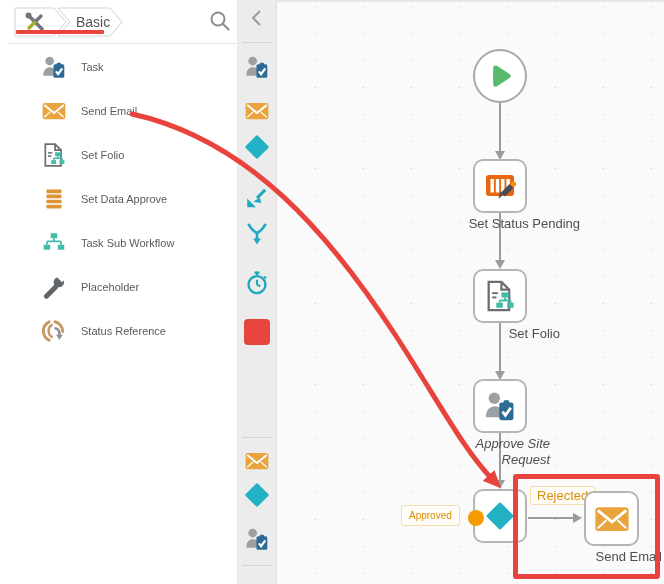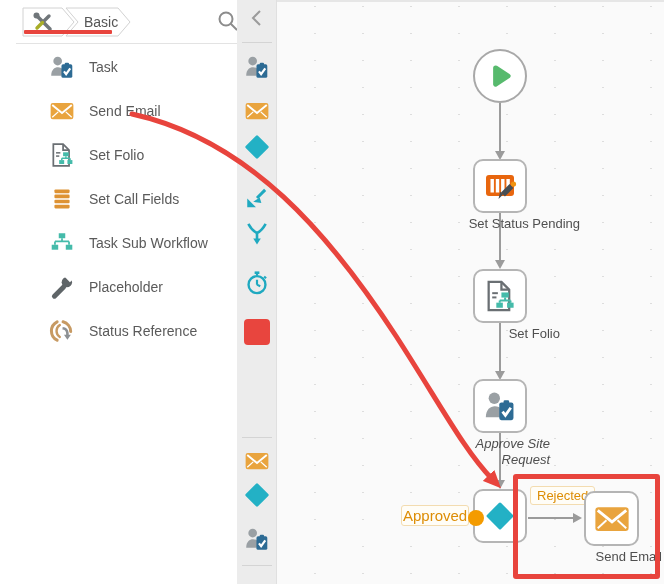--- a/index.html
+++ b/index.html
@@ -4,38 +4,38 @@
 <style>
   * { margin:0; padding:0; box-sizing:border-box; }
   html,body { background:#ffffff; }
   .app {
     position:relative; width:664px; height:584px; overflow:hidden;
     font-family:"Liberation Sans", sans-serif; color:#555;
     background:#fff;
   }
   
   .sidebar {
-    position:absolute; left:16px; top:0; width:237px; height:584px;
+    position:absolute; left:8px; top:0; width:237px; height:584px;
     background:#fff; border-right:1px solid #dcdcdc;
   }
   .topbar {
     position:relative; height:44px; border-bottom:1px solid #e3e3e3; background:#fff;
   }
   .crumbwrap { position:absolute; left:6px; top:7px; }
   .search-btn { position:absolute; right:12px; top:9px; width:24px; height:24px; cursor:pointer; }
   .underline {
     position:absolute; left:8px; top:30px; width:88px; height:4px;
     background:#e8443d; z-index:60; border-radius:1px;
   }
   .itemlist { position:absolute; left:0; top:45px; width:236px; }
   .item {
     display:flex; align-items:center; height:44px; padding-left:33px; gap:14px;
     cursor:pointer; background:#fff;
   }
-  .item .lbl { font-size:14px; color:#5a5a5a; white-space:nowrap; }
+  .item .lbl { font-size:11px; color:#5a5a5a; white-space:nowrap; }
   .item svg { flex:0 0 auto; }
   
   .strip {
     position:absolute; left:237px; top:0; width:40px; height:584px;
     background:#ececec; border-right:1px solid #e0e0e0;
   }
   .strip .collapse { position:absolute; left:8px; top:4px; width:24px; height:28px; cursor:pointer; }
   .strip .sdiv { position:absolute; left:5px; width:30px; height:1px; background:#d4d4d4; }
   .sicon { position:absolute; left:7px; width:26px; height:26px; cursor:pointer; }
   .redsquare { background:#e8453e; border-radius:4px; }
@@ -52,21 +52,21 @@
     position:absolute; width:54px; height:54px; background:#fff;
     border:2px solid #b5b5b5; border-radius:10px;
     display:flex; align-items:center; justify-content:center; cursor:pointer;
   }
   .node.circle { border-radius:50%; border-color:#a8a8a8; }
   .nlabel {
     position:absolute; text-align:right; font-size:13px; color:#4f4f4f; line-height:16px;
   }
   .branch {
     position:absolute; background:#fffdf7; border:1px solid #f3dcb0; border-radius:3px;
-    color:#dd8d05; font-size:15px; padding:2px 1px; line-height:15px; white-space:nowrap;
+    color:#dd8d05; font-size:10px; padding:2px 7px; line-height:15px; white-space:nowrap;
   }
   .dot {
     position:absolute; width:16px; height:16px; border-radius:50%; background:#f49b00;
   }
   
   .redbox {
     position:absolute; left:236px; top:472px; width:147px; height:105px;
     border:5px solid #e8443d; border-radius:3px; z-index:40; pointer-events:none;
   }
   .redoverlay {
@@ -206,21 +206,21 @@
       <div class="item">
         <svg width="26" height="26" viewBox="0 0 24 24">
             <use href="#i-folio"></use>
           </svg>
         <span class="lbl">Set Folio</span>
       </div>
       <div class="item">
         <svg width="26" height="26" viewBox="0 0 24 24">
             <use href="#i-bars"></use>
           </svg>
-        <span class="lbl">Set Call Fields</span>
+        <span class="lbl">Set Data Approve</span>
       </div>
       <div class="item">
         <svg width="26" height="26" viewBox="0 0 24 24">
             <use href="#i-orgchart"></use>
           </svg>
         <span class="lbl">Task Sub Workflow</span>
       </div>
       <div class="item">
         <svg width="26" height="26" viewBox="0 0 24 24">
             <use href="#i-wrench"></use>

